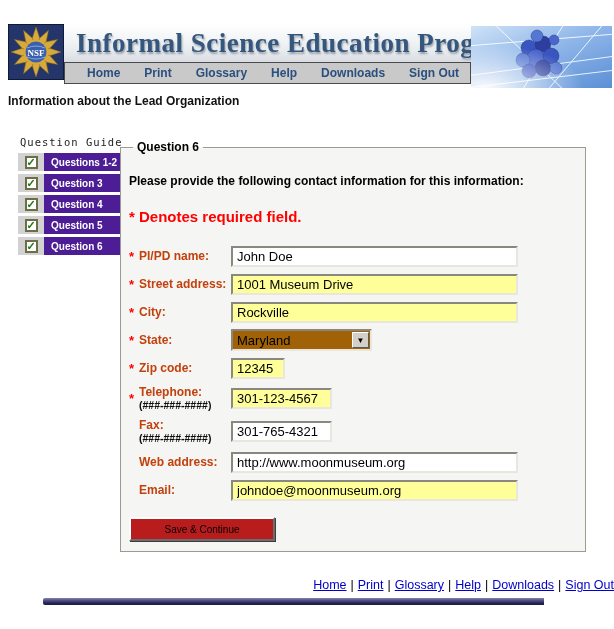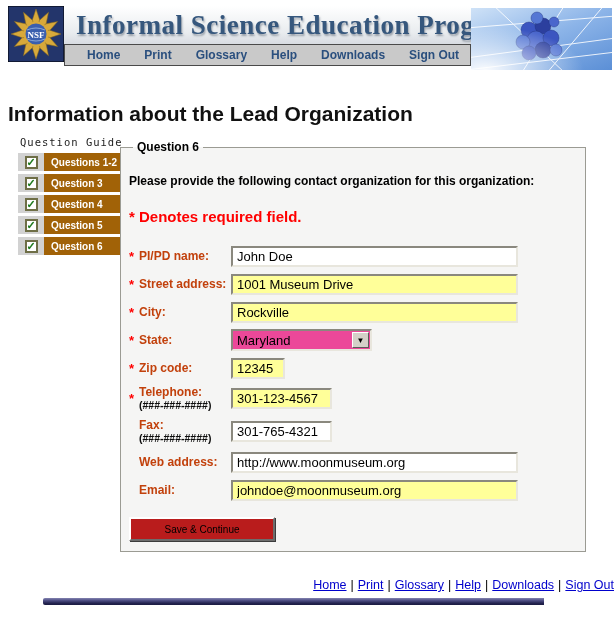--- a/index.html
+++ b/index.html
@@ -3,21 +3,21 @@
 <meta charset="utf-8">
 <style>
   * { margin:0; padding:0; box-sizing:border-box; }
   html,body { background:#ffffff; }
   body {
     width:614px; height:629px; position:relative; overflow:hidden;
     font-family:"Liberation Sans", sans-serif; color:#000;
   }
 
   
-  .header { position:absolute; left:8px; top:6px; width:604px; height:64px; display:flex;justify-content:flex-end; }
+  .header { position:absolute; left:8px; top:24px; width:604px; height:64px; display:flex;justify-content:flex-end; }
   .nsf-logo { width:56px; height:56px; flex:0 0 56px; display:block; }
   .head-mid { width:407px; flex:0 0 407px; display:flex; flex-direction:column; }
   .title-band {
     height:38px; display:flex; align-items:center; padding-left:12px;
     background:linear-gradient(#ffffff, #e9ecef 70%, #d8dce2);
   }
   .site-title {
     font-family:"Liberation Serif", serif; font-weight:bold; font-size:27px;
     color:#36577d; letter-spacing:0.5px; white-space:nowrap;
     text-shadow:1px 2px 2px rgba(90,100,115,0.55);
@@ -27,39 +27,39 @@
     display:flex; align-items:center; padding-left:22px; gap:24px;
   }
   .nav-link {
     font-size:12px; font-weight:bold; color:#2a4f7e; text-decoration:none;
     cursor:pointer; white-space:nowrap;
   }
   .globe-art { width:141px; height:62px; flex:0 0 141px; margin-top:2px; display:block; }
 
   
   .page-title {
-    position:absolute; left:8px; top:102px;
-    font-size:21px; font-weight:bold; color:#111;
+    position:absolute; left:8px; top:94px;
+    font-size:12px; font-weight:bold; color:#111;
   }
 
   
   .sidebar { position:absolute; left:18px; top:136px; width:110px; }
   .qg-title {
     font-family:"DejaVu Sans Mono", monospace; font-size:10.5px; color:#222;
     letter-spacing:1px; margin-bottom:5px; margin-left:2px; white-space:nowrap;
   }
   .qg-row { display:flex; align-items:stretch; margin-bottom:3px; height:18px; }
   .qg-checkcell { width:26px; background:#d2d2d2; display:flex; align-items:center; justify-content:center; }
   .qg-checkbox {
     width:13px; height:13px; background:#fff; border:2px solid #6e6e46;
     display:flex; align-items:center; justify-content:center;
     font-size:11px; font-weight:bold; color:#1e7a1e; line-height:1; cursor:pointer;
   }
   .qg-label {
-    background:#a16207; color:#fff; font-size:10px; font-weight:bold;
+    background:#4c1d95; color:#fff; font-size:10px; font-weight:bold;
     display:flex; align-items:center; padding:0 7px; flex:1; cursor:pointer; white-space:nowrap;
   }
 
   
   .qfieldset {
     position:absolute; left:120px; top:140px; width:466px; height:412px;
     border:1px solid #9b9b93; background:#f5f5f4; padding:6px 14px 10px 8px;
   }
   .qfieldset legend {
     font-size:12px; font-weight:bold; color:#000; padding:0 4px; margin-left:4px; background:transparent;
@@ -82,21 +82,21 @@
   .tb.hl { background:#ffff99; }
   .sz-wide { width:287px; }
   .sz-small { width:101px; }
   .sz-tiny { width:54px; }
 
   .sel {
     width:141px; height:22px; background:#fff; cursor:pointer;
     border:2px solid; border-color:#8a887e #e8e6dd #e8e6dd #8a887e;
     display:flex; align-items:center;
   }
-  .sel.hl { background:#ec4899; }
+  .sel.hl { background:#a16207; }
   .selval { flex:1; font-size:13px; padding-left:4px; }
   .selbtn {
     width:17px; height:16px; margin-right:1px; background:#d4d0c8;
     border:1px solid; border-color:#fff #5a5a5a #5a5a5a #fff;
     display:flex; align-items:center; justify-content:center;
     font-size:8px; color:#000;
   }
 
   .btn-row { margin-top:16px; }
   .save-btn {
@@ -230,21 +230,21 @@
     <span class="qg-checkcell">
       <span class="qg-checkbox">✓</span>
     </span>
     <span class="qg-label">Question 6</span>
   </div>
     </div>
 </div>
 
 <fieldset class="qfieldset">
   <legend>Question 6</legend>
-  <div class="intro-text">Please provide the following contact organization for this organization:</div>
+  <div class="intro-text">Please provide the following contact information for this information:</div>
   <div class="required-note">* Denotes required field.</div>
   <div id="form-rows">
       <div class="frow">
     <div class="flabel">
       <span class="req">*</span>
       <span class="ltext">
         <div class="lmain">PI/PD name:</div>
 
       </span>
     </div>

